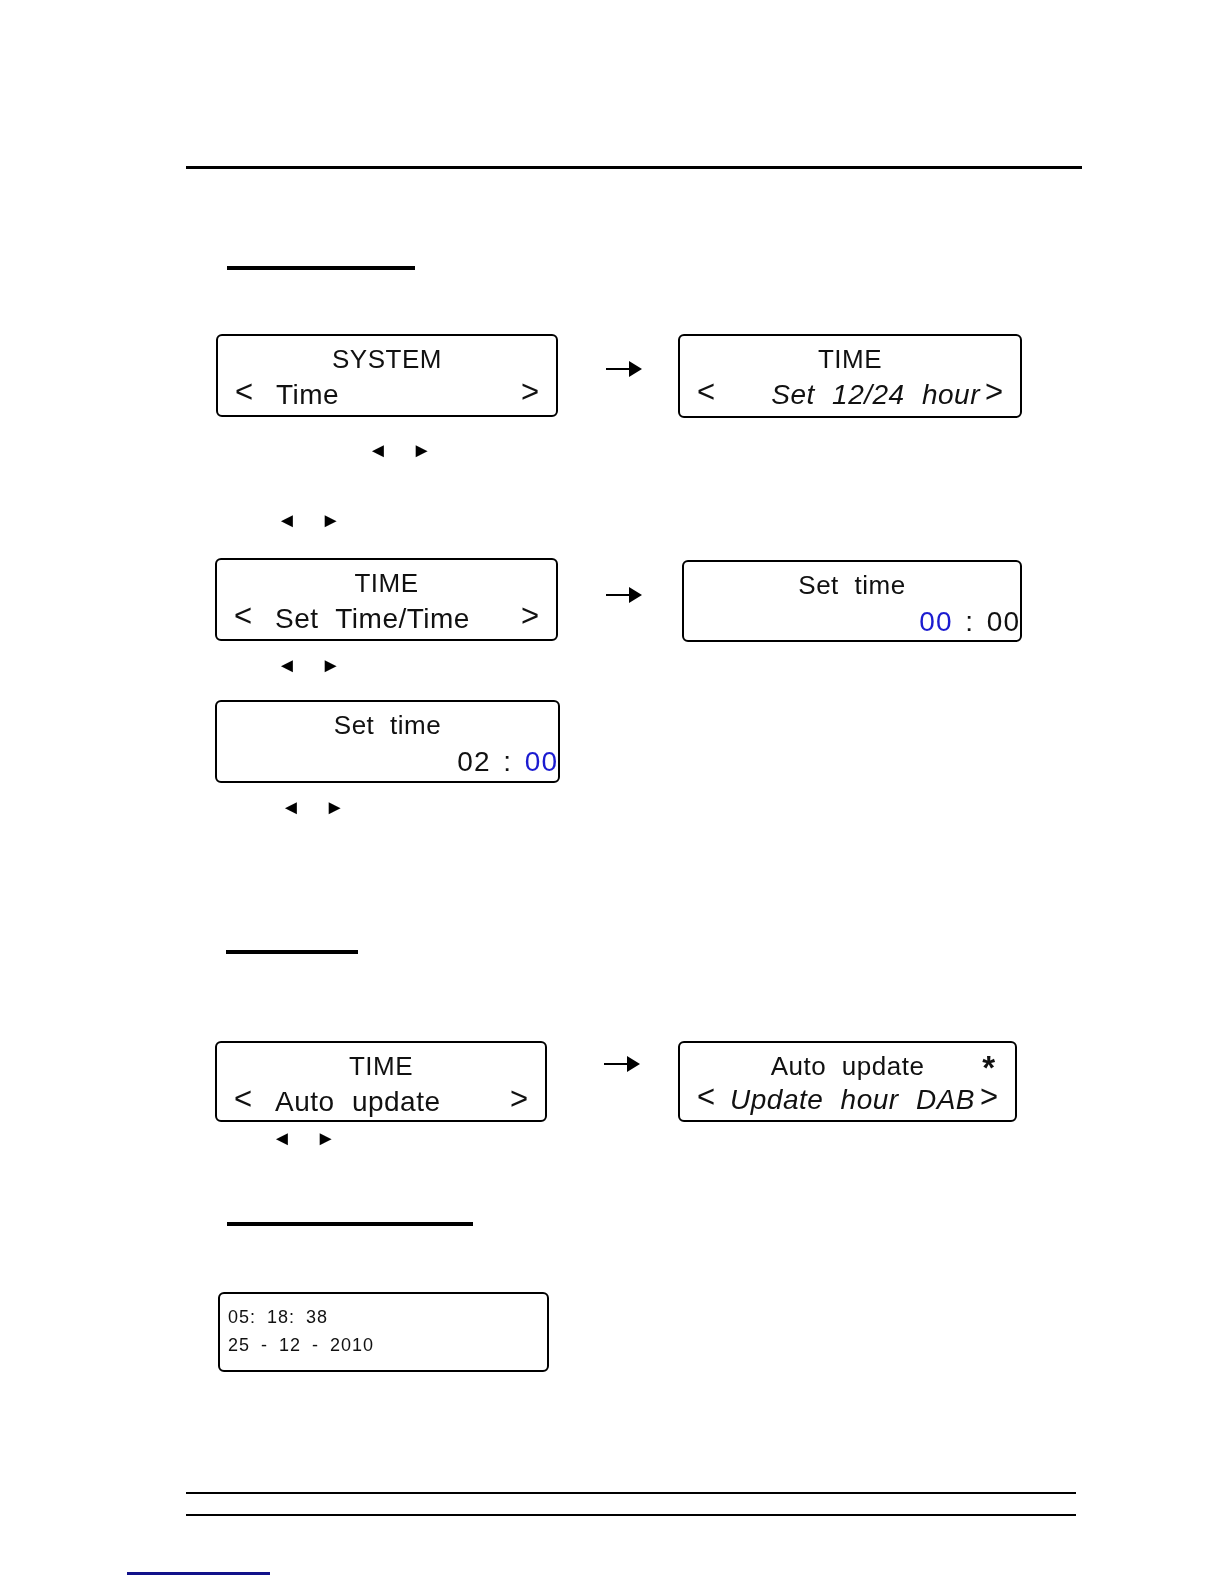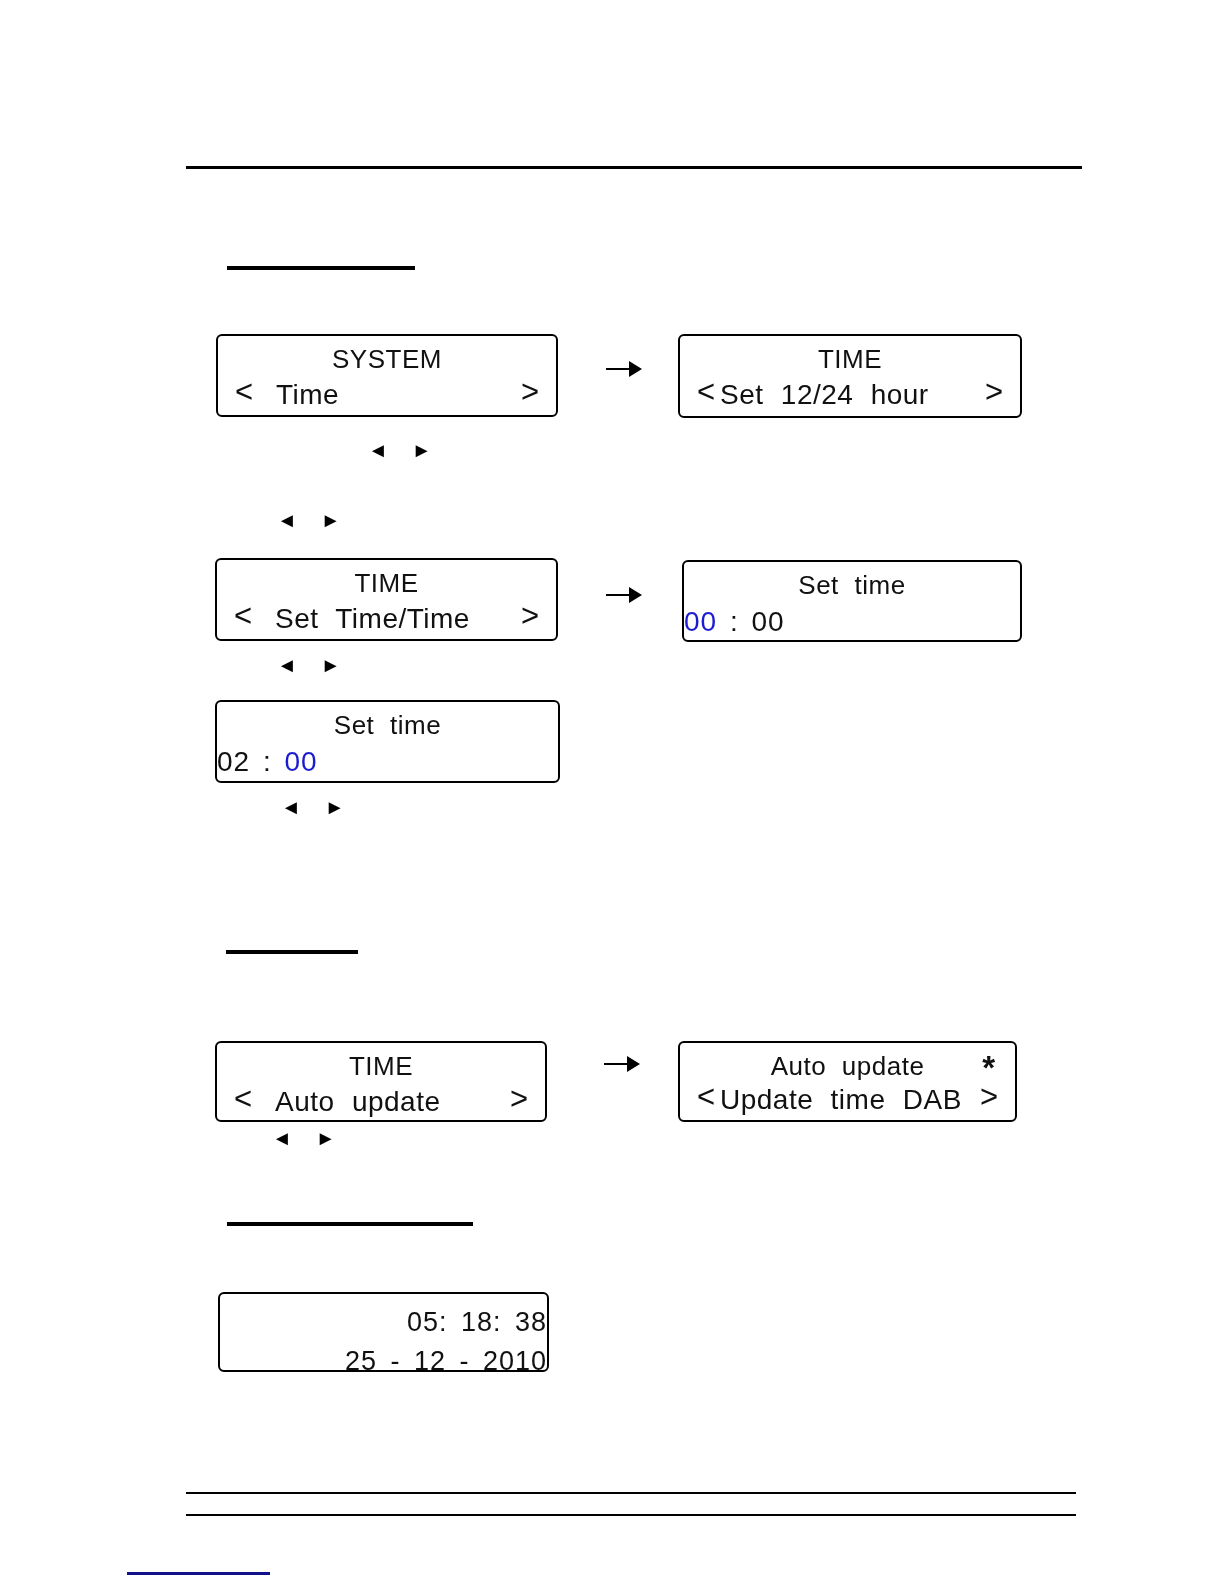--- a/index.html
+++ b/index.html
@@ -16,45 +16,45 @@
   }
   .lcd-title{
     position:relative;text-align:center;font-size:26px;line-height:1.15;
     letter-spacing:0.5px;word-spacing:8px;white-space:nowrap;
   }
   .lcd-row{position:absolute;left:0;right:0;top:44px;height:34px;}
   .lcd-value{
     display:block;font-size:28px;line-height:1.1;letter-spacing:0.5px;
     word-spacing:9px;white-space:nowrap;
   }
-  .lcd-value.center{text-align:left;padding:0 40px;}
+  .lcd-value.center{text-align:right;padding:0 40px;font-style:italic;}
   .lcd-value.left{text-align:left;padding-left:58px;}
   .chev{
     position:absolute;top:-4px;font-size:31px;font-weight:400;line-height:1;
   }
   .chev.l{left:17px;}
   .chev.r{right:17px;}
   .time-line{
-    position:absolute;left:0;right:0;top:44px;text-align:left;
+    position:absolute;left:0;right:0;top:44px;text-align:right;
     font-size:28px;letter-spacing:1px;word-spacing:4px;white-space:nowrap;
   }
   .blue-digit{color:#1b1bd0;}
   .asterisk{
     position:absolute;right:20px;top:8px;font-size:33px;font-weight:bold;line-height:1;
   }
   .tri-pair{position:absolute;display:flex;gap:24px;font-size:20px;line-height:1;color:#000;}
   .flow-arrow{position:absolute;width:36px;height:18px;}
   .flow-arrow .shaft{position:absolute;left:0;top:8px;width:27px;height:2px;background:#000;}
   .flow-arrow .head{
     position:absolute;right:0;top:1px;width:0;height:0;
     border-left:13px solid #000;border-top:8px solid transparent;border-bottom:8px solid transparent;
   }
   .clock-line{
-    position:relative;text-align:right;font-size:27px;line-height:1.25;
-    letter-spacing:1px;word-spacing:5px;white-space:nowrap;
+    position:relative;text-align:left;font-size:18px;line-height:1.25;
+    letter-spacing:1px;word-spacing:5px;white-space:nowrap;margin-left:8px;
   }
   .clock-line.second{margin-top:5px;}
 </style>
 </head>
 <body>
 
 <div id="page">
 
   <div class="rule" style="left:186px;top:166px;width:896px;height:3px;"></div>
 
@@ -149,21 +149,21 @@
   <div class="flow-arrow" style="left:604px;top:1055px;">
     <div class="shaft"></div>
       <div class="head"></div>
   </div>
 
   <div class="lcd-box" style="left:678px;top:1041px;width:339px;height:81px;">
     <div class="lcd-title">Auto update</div>
     <span class="asterisk">*</span>
     <div class="lcd-row" style="top:42px;">
       <span class="chev l">&lt;</span>
-      <span class="lcd-value center">Update time DAB</span>
+      <span class="lcd-value center">Update hour DAB</span>
       <span class="chev r">&gt;</span>
     </div>
   </div>
 
   <div class="tri-pair" style="left:272px;top:1128px;">
     <span>◄</span>
     <span>►</span>
   </div>
 
   <div class="rule" style="left:227px;top:1222px;width:246px;height:4px;"></div>

